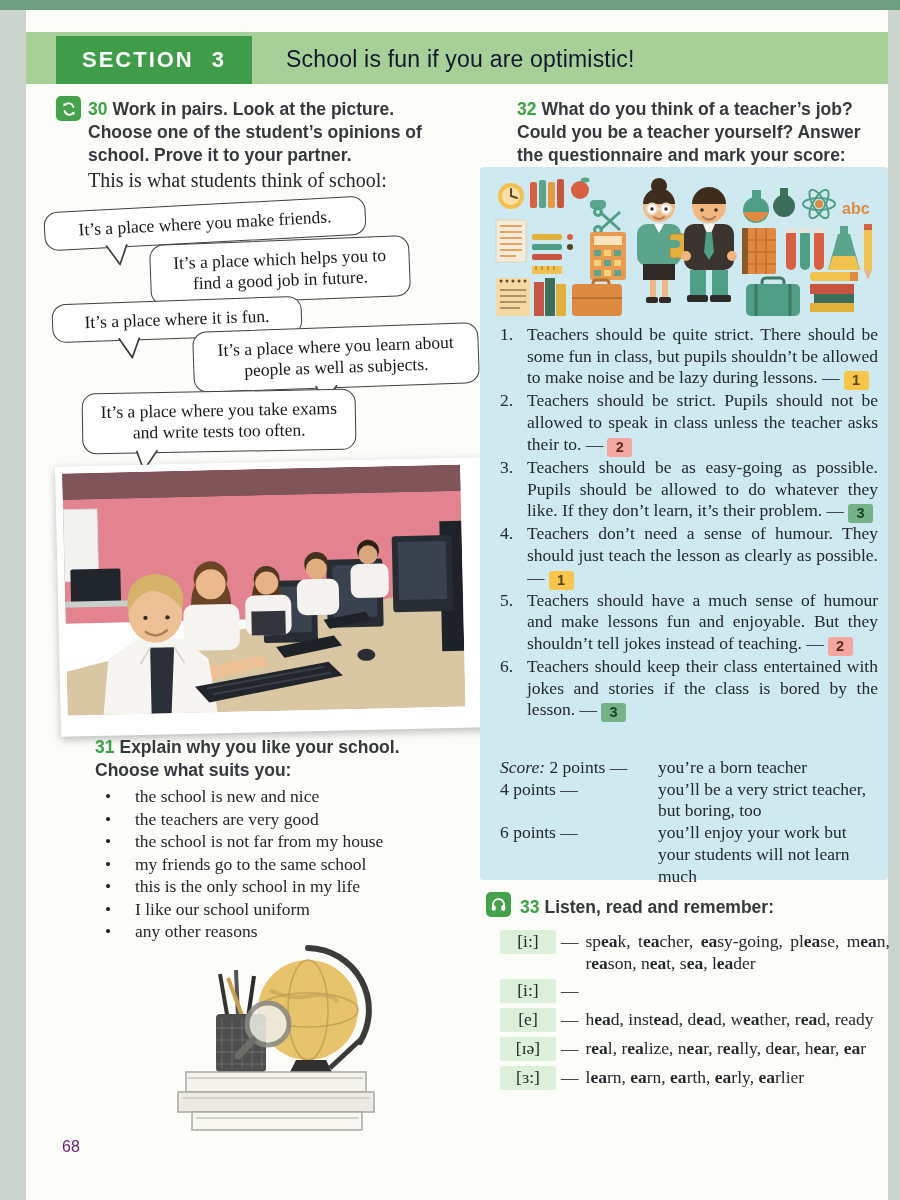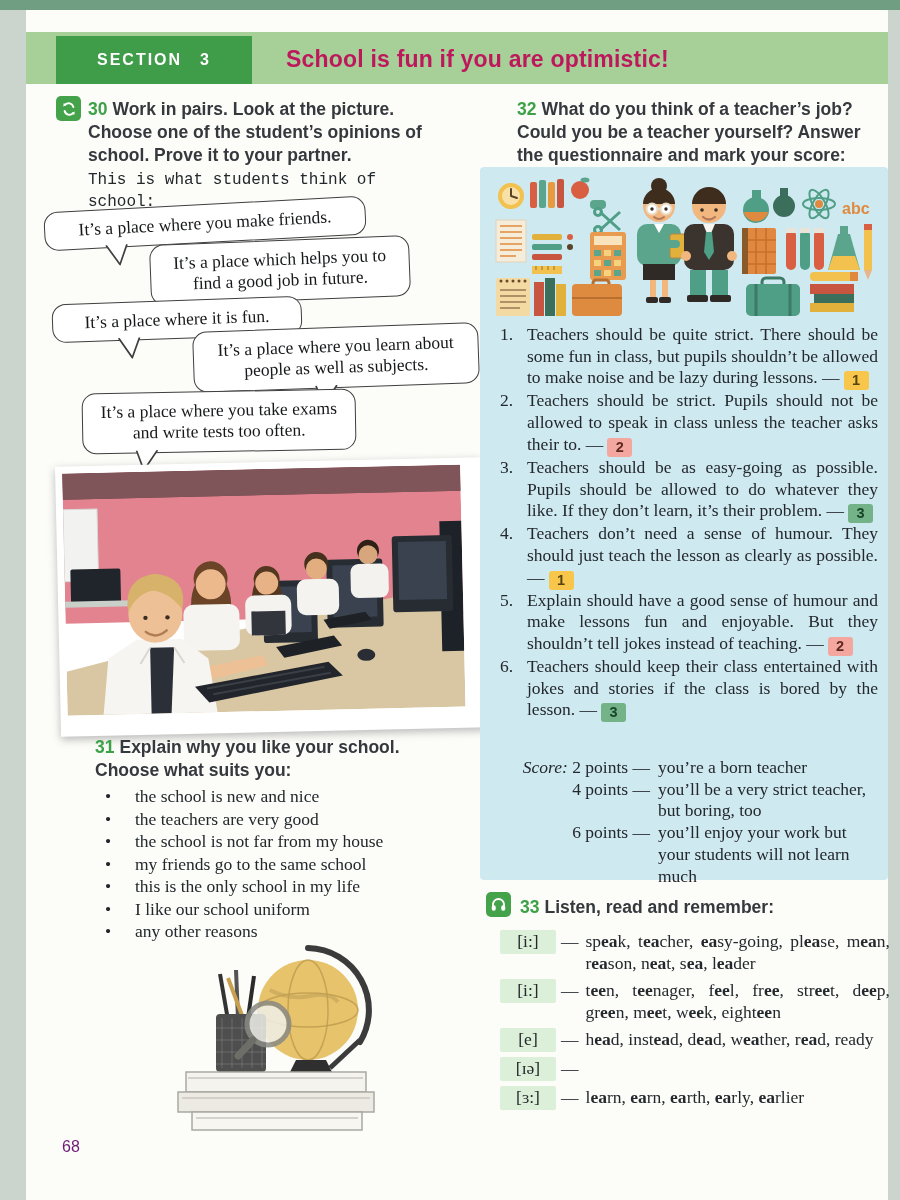--- a/index.html
+++ b/index.html
@@ -10,32 +10,32 @@
   }
   .abs{position:absolute;}
   .page{left:26px;top:10px;width:862px;height:1190px;background:#fcfcf9;}
   .top-strip{left:0;top:0;width:900px;height:10px;background:#6f9e82;}
 
   
   .band{left:26px;top:32px;width:862px;height:52px;background:#a7d099;}
   .section-badge{
     left:56px;top:36px;width:196px;height:48px;background:#3f9c49;
     display:flex;align-items:center;justify-content:center;gap:18px;
-    color:#fff;font-weight:bold;font-size:16px;letter-spacing:2px;
+    color:#fff;font-weight:bold;font-size:22px;letter-spacing:2px;
   }
-  .section-title{left:286px;top:46px;font-size:23px;font-weight:bold;color:#be185d;letter-spacing:.2px;}
+  .section-title{left:286px;top:46px;font-size:23px;font-weight:normal;color:#0f172a;letter-spacing:.2px;}
 
   
   .ex-icon{width:25px;height:25px;background:#44a24a;border-radius:5px;
     display:flex;align-items:center;justify-content:center;}
   .ex-head{font-weight:bold;font-size:17.5px;line-height:1.32;color:#35393d;}
   .ex-num{color:#3da148;padding-right:5px;}
 
   .serif{font-family:"Liberation Serif","DejaVu Serif",serif;color:#23282c;}
-  .body-17{font-size:16px;line-height:21.5px;font-family:Liberation Mono, monospace;}
+  .body-17{font-size:20px;line-height:21.5px;}
 
   
   .bubble{
     position:absolute;background:#fff;border:1.7px solid #3f3f3f;border-radius:14px;
     font-family:"Liberation Serif","DejaVu Serif",serif;font-size:17.5px;line-height:1.22;
     color:#17181a;padding:8px 10px;text-align:center;
   }
   .tail{position:absolute;bottom:-19px;width:28px;height:21px;}
 
   
@@ -52,21 +52,21 @@
   .panel{left:480px;top:167px;width:408px;height:713px;background:#cfe9f1;border-radius:4px;}
   .illus{left:494px;top:176px;width:380px;height:142px;}
   .qlist{left:500px;top:324px;width:378px;}
   .qitem{position:relative;padding-left:27px;text-align:justify;font-size:17.5px;line-height:21.7px;}
   .qnum{position:absolute;left:0;top:0;}
   .badge{display:inline-block;min-width:19px;height:19px;line-height:19px;text-align:center;
     border-radius:3px;font-family:"Liberation Sans",sans-serif;font-size:14.5px;font-weight:bold;
     padding:0 3px;vertical-align:-2px;margin-left:4px;}
   .score{left:500px;top:757px;width:380px;display:grid;grid-template-columns:158px 1fr;
     font-size:17.5px;line-height:21.7px;}
-  .score .pts{text-align:right;padding-right:8px;white-space:nowrap;}
+  .score .pts{text-align:left;padding-right:8px;white-space:nowrap;}
   .score .ital{font-style:italic;}
 
   
   .phon{left:500px;top:930px;width:390px;}
   .phon-row{display:flex;align-items:flex-start;margin-bottom:5px;font-size:17.5px;line-height:22px;}
   .chip{width:56px;flex:none;background:#dcefd8;border-radius:2px;text-align:center;height:24px;}
   .dash{margin:0 7px 0 5px;flex:none;}
   .words{flex:1;text-align:justify;}
   .words b{font-weight:bold;}
 
@@ -384,21 +384,21 @@
   <div class="qitem">
     <span class="qnum">2.</span><span>Teachers should be strict. Pupils should not be allowed to speak in class unless the teacher asks their to. —</span><span class="badge" style="background:#f3a79f;color:#5d2a22">2</span>
   </div>
   <div class="qitem">
     <span class="qnum">3.</span><span>Teachers should be as easy-going as possible. Pupils should be allowed to do whatever they like. If they don’t learn, it’s their problem. —</span><span class="badge" style="background:#74b287;color:#17452a">3</span>
   </div>
   <div class="qitem">
     <span class="qnum">4.</span><span>Teachers don’t need a sense of humour. They should just teach the lesson as clearly as possible. —</span><span class="badge" style="background:#f7c64a;color:#574410">1</span>
   </div>
   <div class="qitem">
-    <span class="qnum">5.</span><span>Explain should have a good sense of humour and make lessons fun and enjoyable. But they shouldn’t tell jokes instead of teaching. —</span><span class="badge" style="background:#f3a79f;color:#5d2a22">2</span>
+    <span class="qnum">5.</span><span>Teachers should have a much sense of humour and make lessons fun and enjoyable. But they shouldn’t tell jokes instead of teaching. —</span><span class="badge" style="background:#f3a79f;color:#5d2a22">2</span>
   </div>
   <div class="qitem">
     <span class="qnum">6.</span><span>Teachers should keep their class entertained with jokes and stories if the class is bored by the lesson. —</span><span class="badge" style="background:#74b287;color:#17452a">3</span>
   </div>
 </div>
 
 <div class="abs score serif">
   <div class="pts"><span class="ital">Score:</span> <span>2 points —</span></div>
   <div>you’re a born teacher</div>
   <div class="pts">4 points —</div>
@@ -420,29 +420,29 @@
 
 <div class="abs phon serif">
   <div class="phon-row">
     <span class="chip">[i:]</span>
     <span class="dash">—</span>
     <span class="words">sp<b>ea</b>k, t<b>ea</b>cher, <b>ea</b>sy-going, pl<b>ea</b>se, m<b>ea</b>n, r<b>ea</b>son, n<b>ea</b>t, s<b>ea</b>, l<b>ea</b>der</span>
   </div>
   <div class="phon-row">
     <span class="chip">[i:]</span>
     <span class="dash">—</span>
-    <span class="words">t<b>ee</b>n, t<b>ee</b>nager, f<b>ee</b>l, fr<b>ee</b>, str<b>ee</b>t, d<b>ee</b>p, gr<b>ee</b>n, m<b>ee</b>t, w<b>ee</b>k, eight<b>ee</b>n</span>
   </div>
   <div class="phon-row">
     <span class="chip">[e]</span>
     <span class="dash">—</span>
     <span class="words">h<b>ea</b>d, inst<b>ea</b>d, d<b>ea</b>d, w<b>ea</b>ther, r<b>ea</b>d, ready</span>
   </div>
   <div class="phon-row">
     <span class="chip">[ɪə]</span>
     <span class="dash">—</span>
+    <span class="words">r<b>ea</b>l, r<b>ea</b>lize, n<b>ea</b>r, r<b>ea</b>lly, d<b>ea</b>r, h<b>ea</b>r, <b>ea</b>r</span>
   </div>
   <div class="phon-row">
     <span class="chip">[ɜ:]</span>
     <span class="dash">—</span>
     <span class="words">l<b>ea</b>rn, <b>ea</b>rn, <b>ea</b>rth, <b>ea</b>rly, <b>ea</b>rlier</span>
   </div>
 </div>
 
 </body></html>

